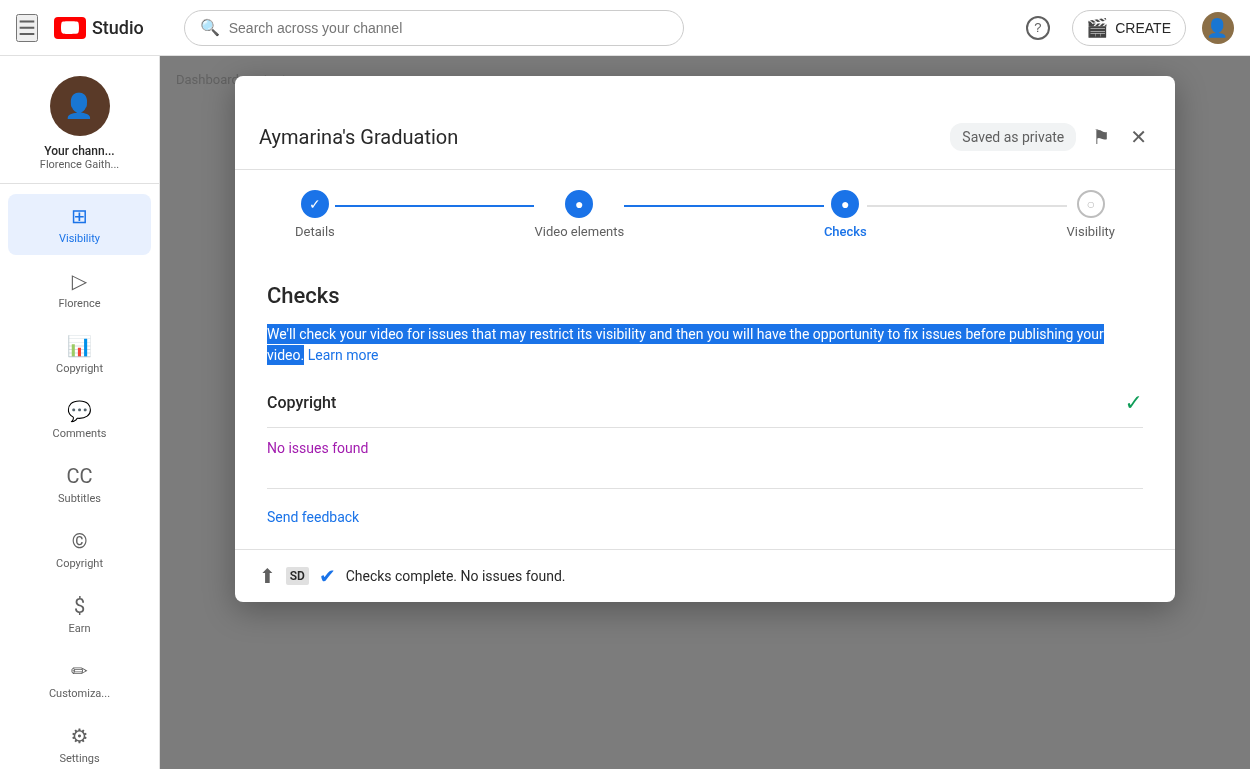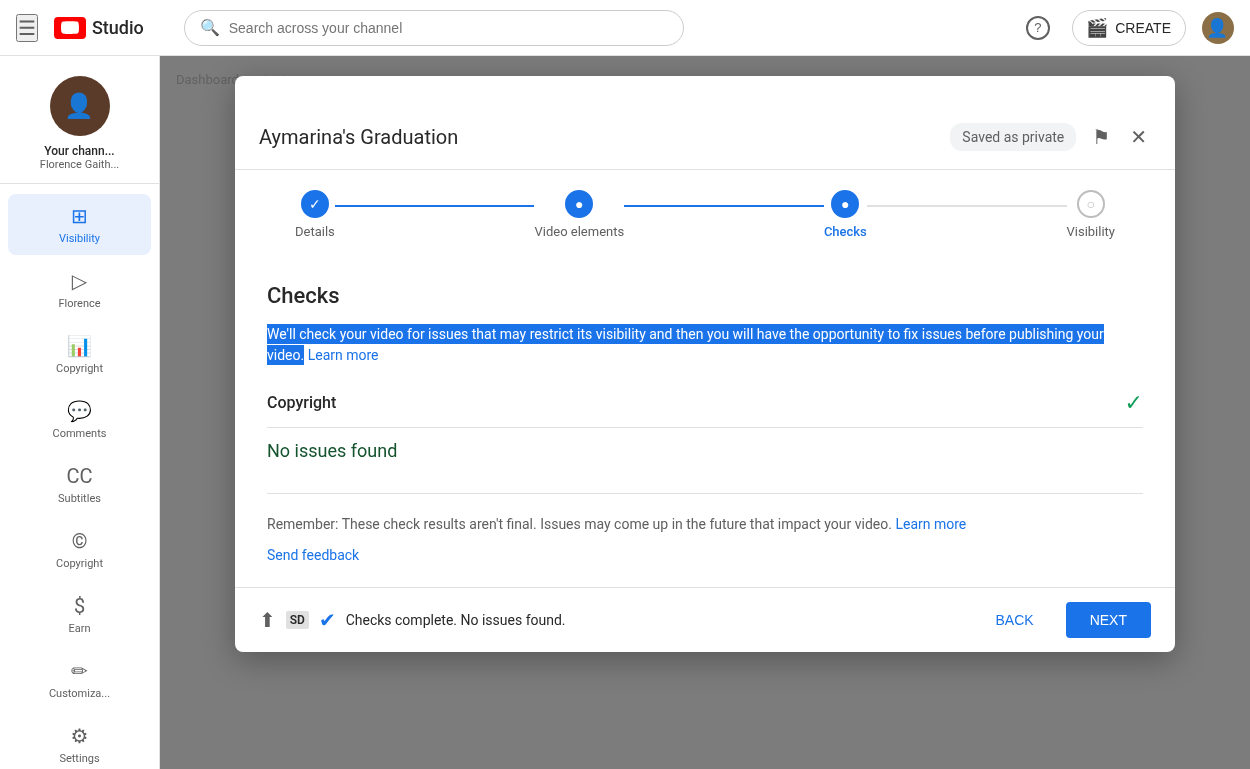--- a/index.html
+++ b/index.html
@@ -129,21 +129,21 @@
 
     
     .modal-body { flex: 1; padding: 24px 32px; overflow-y: auto; }
     .section-title { font-size: 22px; font-weight: 500; color: #282828; margin-bottom: 16px; }
     .info-text { font-size: 14px; color: #282828; line-height: 1.5; margin-bottom: 24px; }
     .learn-more-link { color: #1a73e8; text-decoration: none; cursor: pointer; }
     .copyright-section { margin-top: 24px; }
     .copyright-header { display: flex; align-items: center; justify-content: space-between; padding-bottom: 12px; border-bottom: 1px solid #e0e0e0; }
     .copyright-title { font-size: 16px; font-weight: 500; color: #282828; }
     .check-icon { color: #0f9d58; font-size: 22px; }
-    .no-issues { font-size: 18px; color: #14532d; padding: 12px 0; }
+    .no-issues { font-size: 14px; color: #a21caf; padding: 12px 0; }
     .divider { height: 1px; background: #e0e0e0; margin: 20px 0; }
     .reminder-text { font-size: 14px; color: #606060; line-height: 1.5; }
 
     
     .modal-footer {
       display: flex; align-items: center;
       padding: 14px 24px;
       border-top: 1px solid #e0e0e0;
     }
     .footer-left { display: flex; align-items: center; gap: 10px; }
@@ -301,38 +301,30 @@
           <div class="copyright-section">
             <div class="copyright-header">
               <span class="copyright-title">Copyright</span>
               <span class="check-icon">✓</span>
             </div>
             <p class="no-issues">No issues found</p>
           </div>
 
           <div class="divider"></div>
 
-          <p class="reminder-text">
-            <span>Remember: These check results aren't final. Issues may come up in the future that impact your video.</span>
-            <a class="learn-more-link"> <span>Learn more</span></a>
-          </p>
 
           <a class="send-feedback-link">Send feedback</a>
         </div>
 
         <div class="modal-footer">
           <div class="footer-left">
             <span class="upload-icon">⬆</span>
             <span class="sd-badge">SD</span>
             <span class="check-circle">✔</span>
             <span class="footer-status">Checks complete. No issues found.</span>
           </div>
-          <div class="footer-right">
-            <button class="back-btn">BACK</button>
-            <button class="next-btn">NEXT</button>
-          </div>
         </div>
 
       </div>
     </div>
   </div>
 
 </div>
 
 </body></html>

